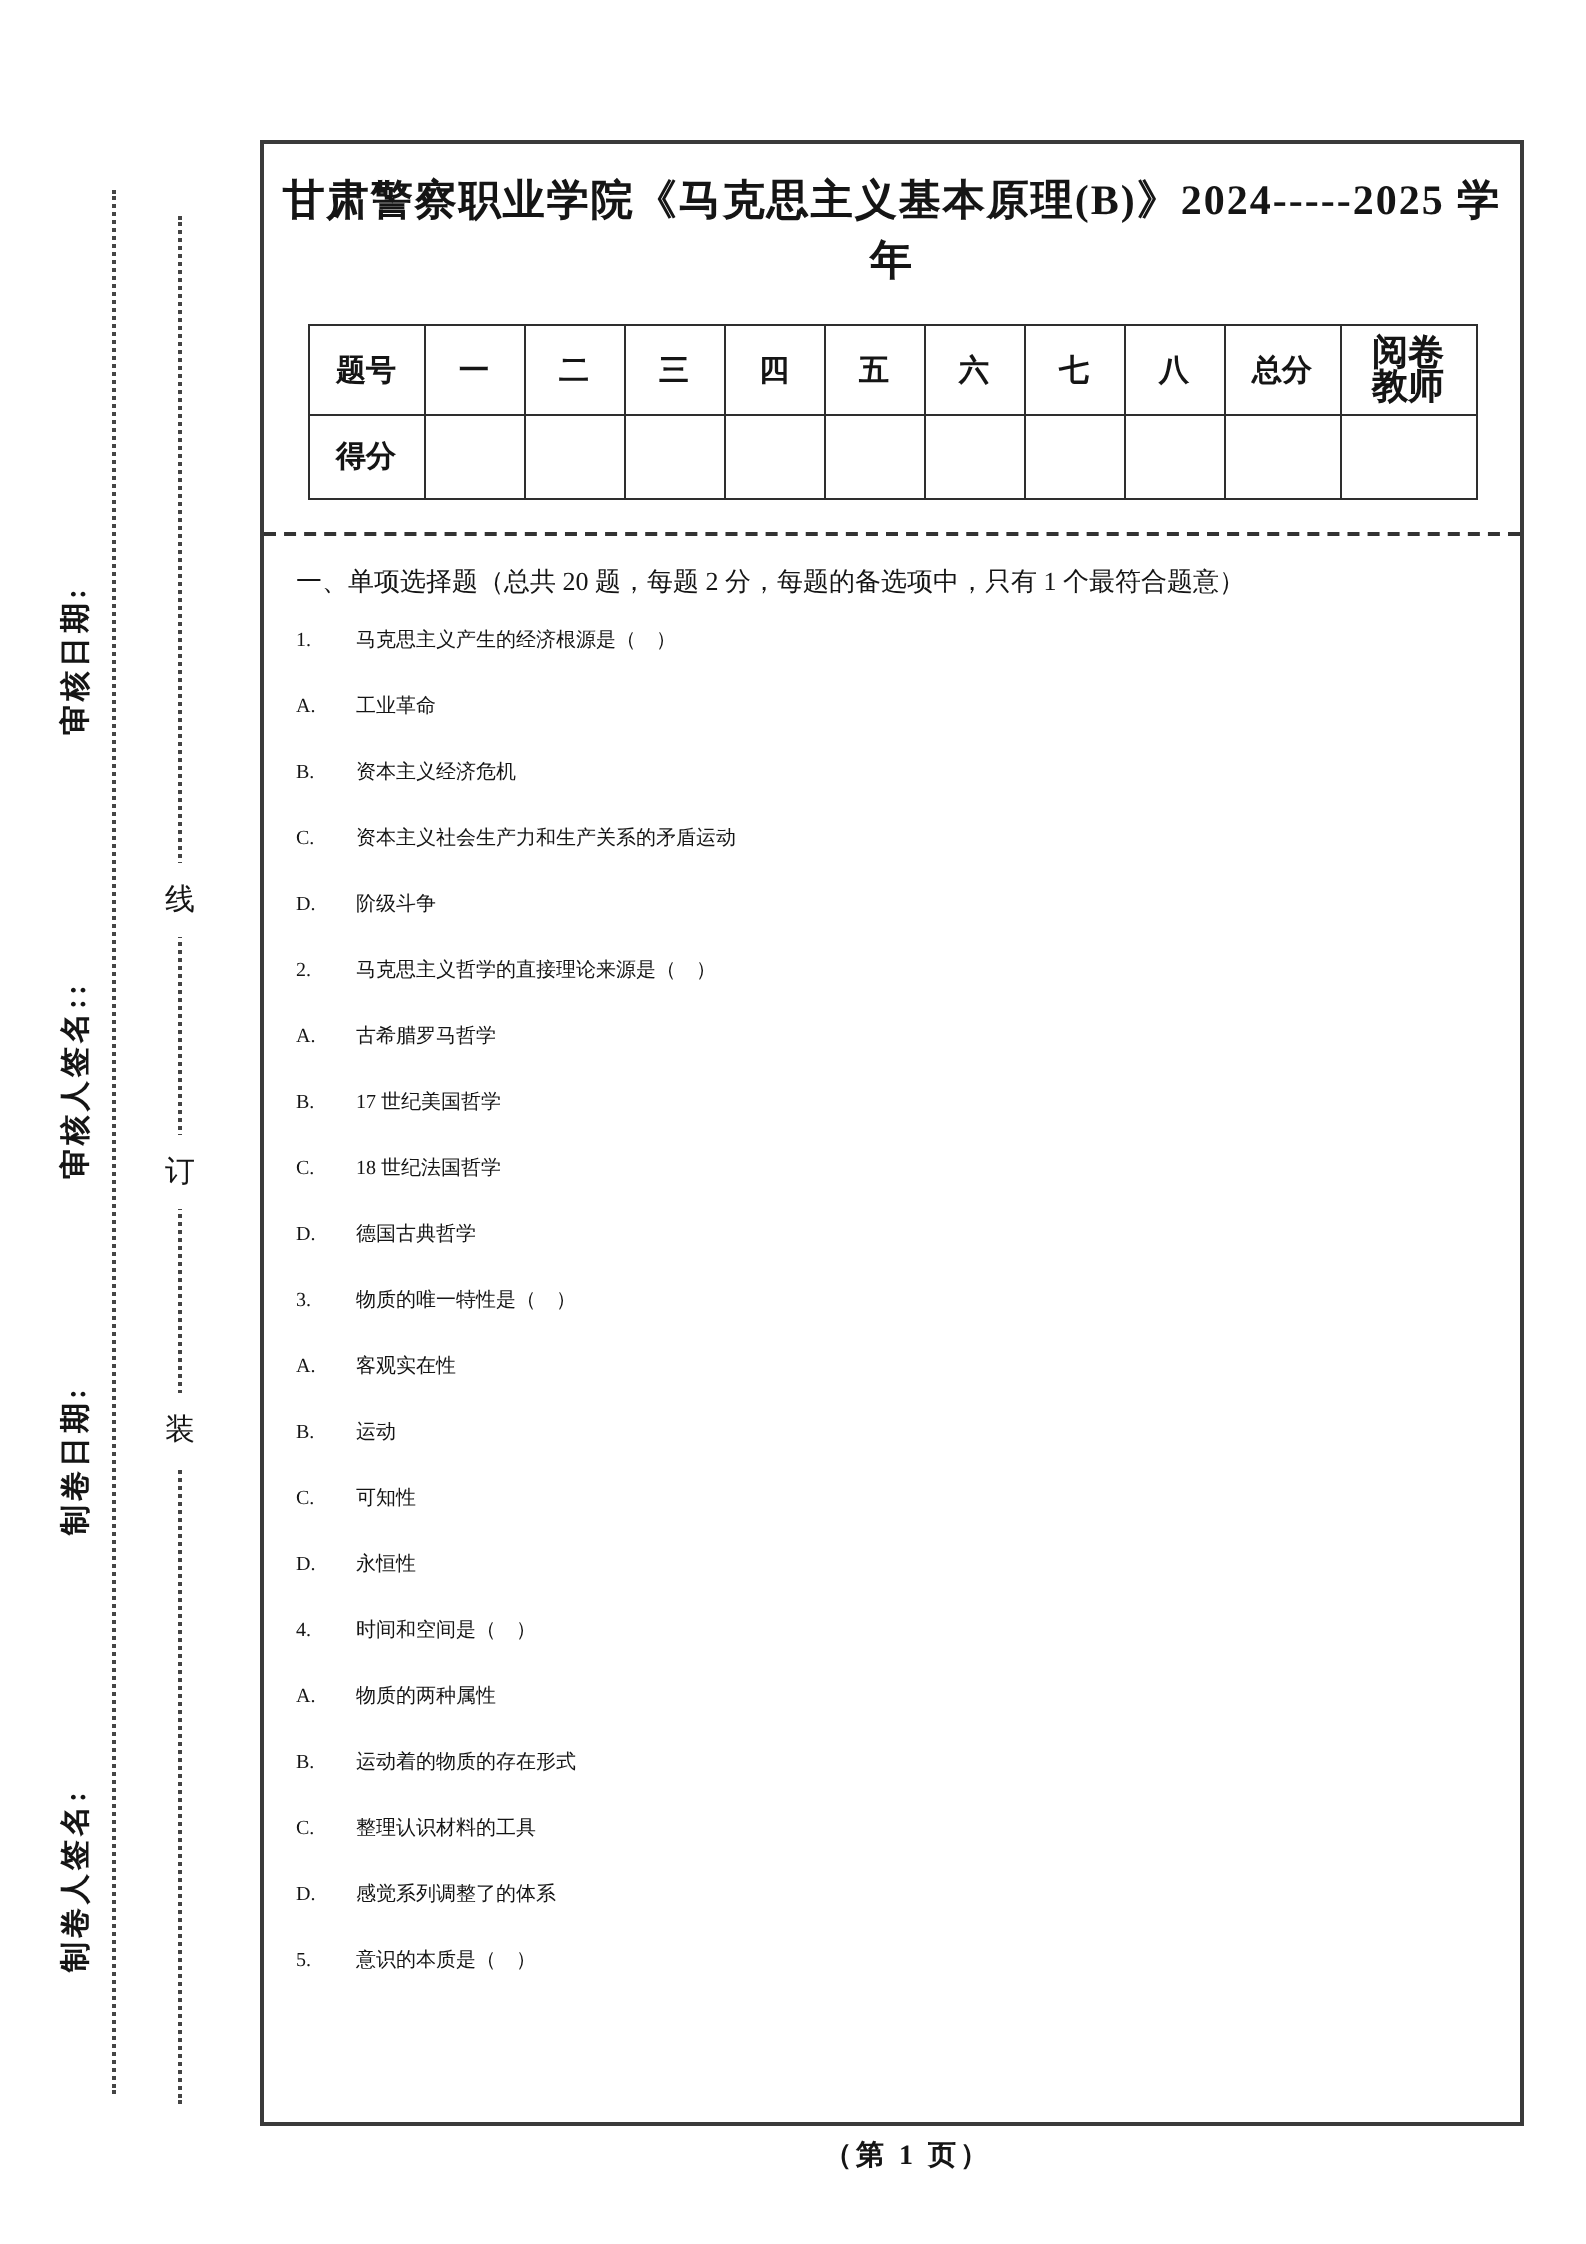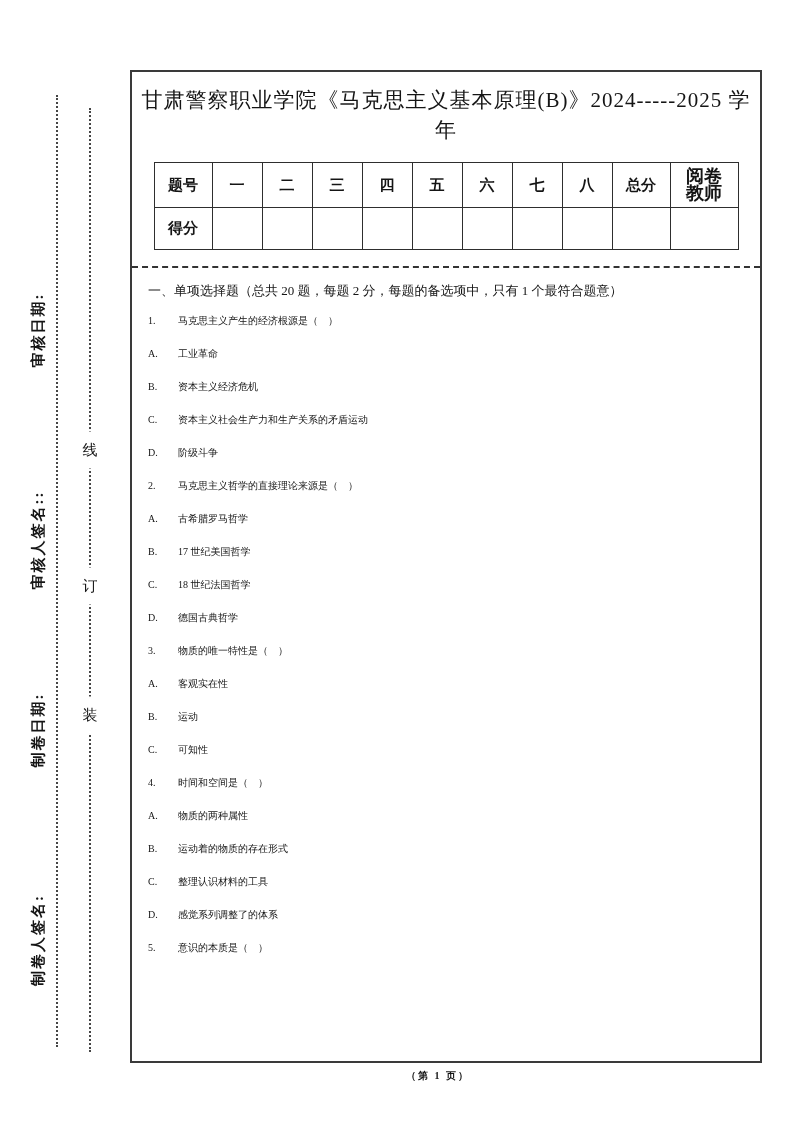--- a/index.html
+++ b/index.html
@@ -21,21 +21,21 @@
   .bind-char {
     position:absolute; left:90px; transform:translate(-50%,-50%);
     background:#fff; padding:9px 2px; font-size:15px; z-index:2;
   }
   
   .main-box {
     position:absolute; left:130px; top:70px; width:632px; height:993px;
     border:2px solid #3a3a3a; background:#fff;
   }
   .title {
-    margin-top:13px; text-align:center; font-size:21px; font-weight:400;
+    margin-top:13px; text-align:center; font-size:21px; font-weight:700;
     letter-spacing:1px; line-height:30px;
   }
   .info-row {
     display:flex; justify-content:center; align-items:flex-end;
     margin-top:18px; font-size:15px;
   }
   .info-row .lbl { font-weight:600; margin-left:8px; }
   .info-row .lbl:first-child { margin-left:0; }
   .blank { display:inline-block; border-bottom:1.5px solid #222; height:19px; }
   .blank.w1 { width:100px; } .blank.w2 { width:104px; }
@@ -51,22 +51,22 @@
   }
   .score-table tr.r1 td { height:45px; }
   .score-table tr.r2 td { height:42px; }
   .grader-cell { font-size:18px; line-height:17px; padding:0 9px !important; }
   .divider { margin-top:16px; border-top:2px dashed #333; height:0; }
   .section-heading { margin:14px 16px 0; font-size:13px; }
   .questions { margin:4px 16px 0; font-size:10px; }
   .q-line { line-height:33px; white-space:nowrap; }
   .q-num { display:inline-block; min-width:30px; }
   .page-footer {
-    position:absolute; left:122px; top:1069px; width:632px; text-align:center;
-    font-weight:bold; font-size:10px; letter-spacing:2px;
+    position:absolute; left:138px; top:1069px; width:632px; text-align:center;
+    font-weight:bold; font-size:14px; letter-spacing:2px;
   }
 </style>
 </head>
 <body>
 
 <div class="page">
 
   <div class="dot-line" id="dotline-1"></div>
   <div class="dot-line" id="dotline-2"></div>
 
@@ -143,20 +143,21 @@
       <div class="q-line"><span class="q-num">2.</span><span>马克思主义哲学的直接理论来源是（　）</span></div>
       <div class="q-line"><span class="q-num">A.</span><span>古希腊罗马哲学</span></div>
       <div class="q-line"><span class="q-num">B.</span><span>17 世纪美国哲学</span></div>
       <div class="q-line"><span class="q-num">C.</span><span>18 世纪法国哲学</span></div>
       <div class="q-line"><span class="q-num">D.</span><span>德国古典哲学</span></div>
 
       <div class="q-line"><span class="q-num">3.</span><span>物质的唯一特性是（　）</span></div>
       <div class="q-line"><span class="q-num">A.</span><span>客观实在性</span></div>
       <div class="q-line"><span class="q-num">B.</span><span>运动</span></div>
       <div class="q-line"><span class="q-num">C.</span><span>可知性</span></div>
+      <div class="q-line"><span class="q-num">D.</span><span>永恒性</span></div>
 
       <div class="q-line"><span class="q-num">4.</span><span>时间和空间是（　）</span></div>
       <div class="q-line"><span class="q-num">A.</span><span>物质的两种属性</span></div>
       <div class="q-line"><span class="q-num">B.</span><span>运动着的物质的存在形式</span></div>
       <div class="q-line"><span class="q-num">C.</span><span>整理认识材料的工具</span></div>
       <div class="q-line"><span class="q-num">D.</span><span>感觉系列调整了的体系</span></div>
 
       <div class="q-line"><span class="q-num">5.</span><span>意识的本质是（　）</span></div>
 
     </div>

